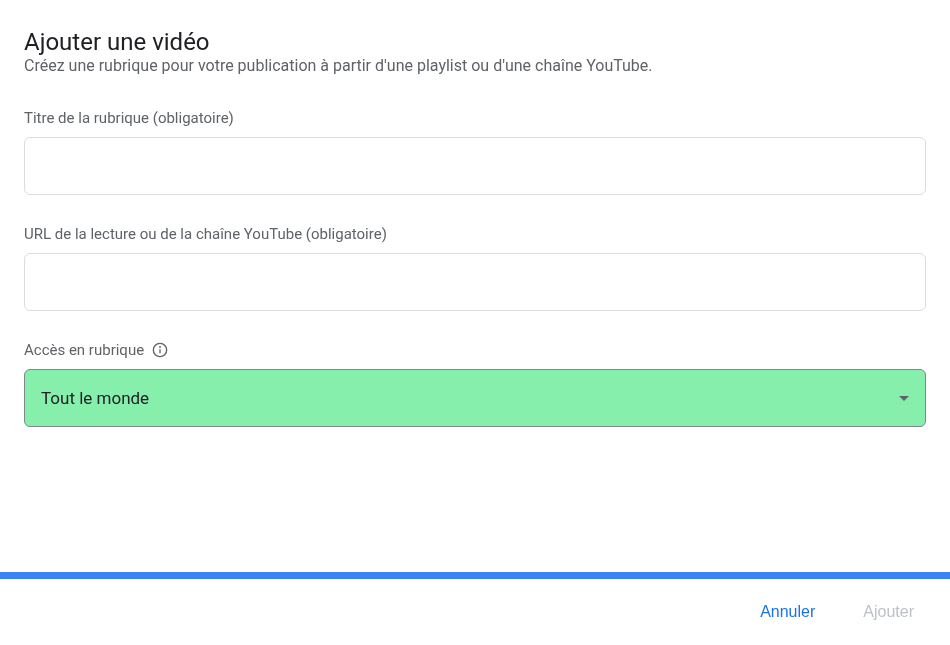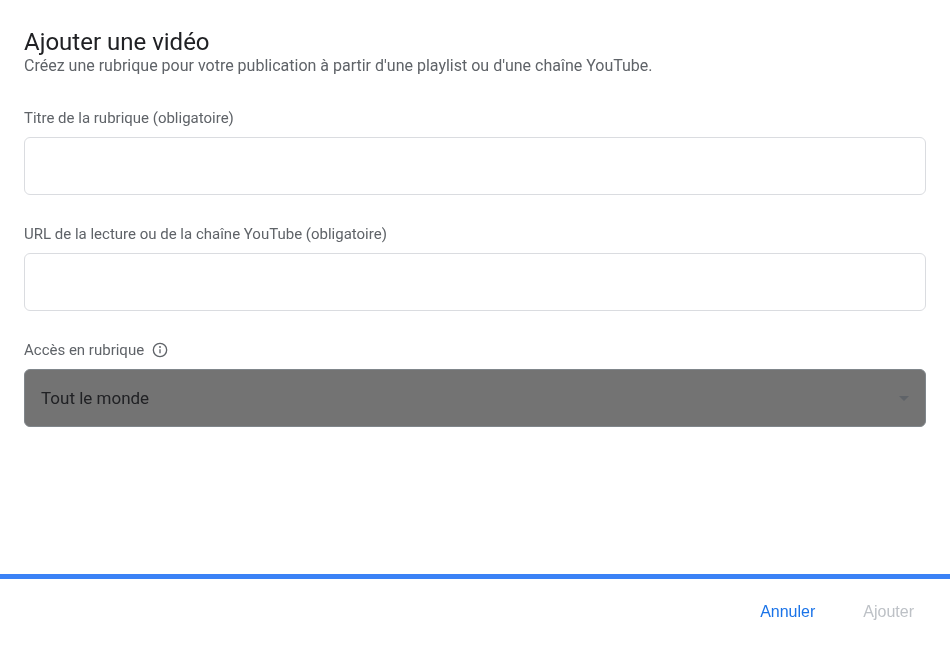--- a/index.html
+++ b/index.html
@@ -53,21 +53,21 @@
       width: 100%;
     }
     .select-input {
       width: 100%;
       height: 58px;
       border: 1px solid #80868b;
       border-radius: 6px;
       padding: 0 16px;
       font-size: 17px;
       color: #202124;
-      background: #737373;
+      background: #86efac;
       display: flex;
       align-items: center;
       justify-content: space-between;
       cursor: pointer;
     }
     .dropdown-arrow {
       width: 0;
       height: 0;
       border-left: 5px solid transparent;
       border-right: 5px solid transparent;
@@ -82,21 +82,21 @@
     }
     .info-icon svg {
       width: 16px;
       height: 16px;
     }
     .dialog-actions {
       position: absolute;
       bottom: 0;
       left: 0;
       right: 0;
-      border-top: 5px solid #3b82f6;
+      border-top: 7px solid #3b82f6;
       padding: 16px 24px;
       display: flex;
       justify-content: flex-end;
       gap: 24px;
       background: #fff;
       align-items: center;
     }
     .btn {
       font-size: 16px;
       font-weight: 500;

